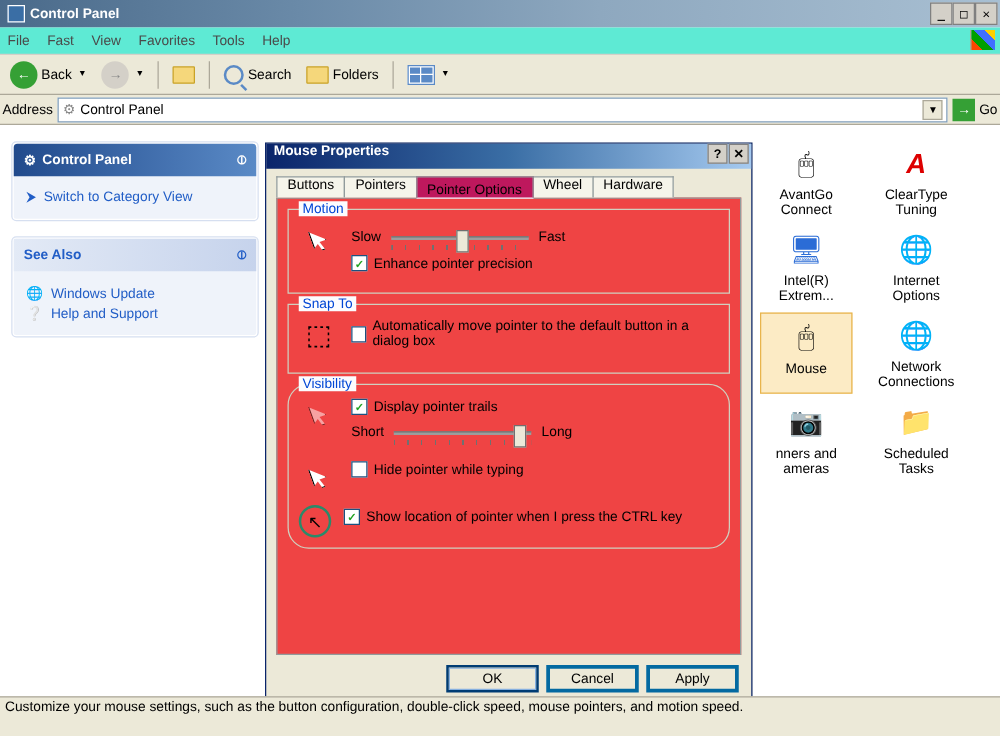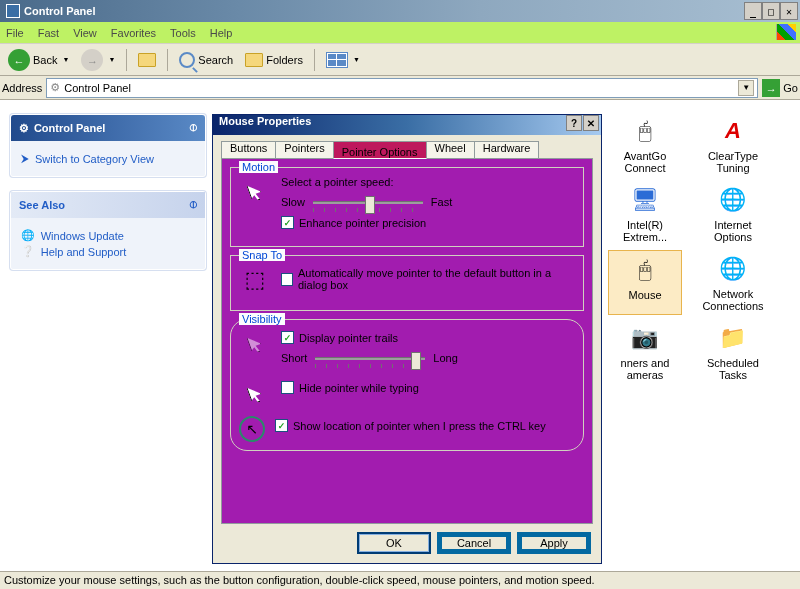--- a/index.html
+++ b/index.html
@@ -24,21 +24,21 @@
 }
 .titlebar .left { display: flex; align-items: center; gap: 4px; padding-left: 4px; }
 .titlebar .left .ticon { width: 14px; height: 14px; background: #3a6ea5; border: 1px solid #fff; }
 .tbtns { display: flex; gap: 0; }
 .tbtn {
   width: 18px; height: 18px; background: #d4d0c8; border: 1px solid #808080;
   display: flex; align-items: center; justify-content: center; font-family: monospace;
   font-size: 10px; color: #000; cursor: default;
 }
 .menubar {
-  height: 22px; background: #bef264; border-bottom: 1px solid #d4d0c8;
+  height: 22px; background: #5eead4; border-bottom: 1px solid #d4d0c8;
   display: flex; align-items: center; padding: 0 6px; gap: 14px;
   position: relative;
 }
 .menubar .mi { color: #4a4a4a; }
 .menubar .winflag { position: absolute; right: 4px; top: 2px; width: 20px; height: 16px;
   background: linear-gradient(45deg,#ff4500 25%,#00a000 25% 50%,#4070ff 50% 75%,#ffd000 75%);
   border-left: 1px solid #aca899;
   padding-left: 3px;
 }
 .toolbar {
@@ -84,37 +84,37 @@
 .dialog .dlghdr {
   height: 20px; background: linear-gradient(to right,#0a246a,#3a6ea5,#a6caf0);
   color:#fff; font-weight:bold; display:flex; align-items:flex-start; justify-content:space-between;
   padding: 0 2px 0 6px;
 }
 .dlghdr .dctrl { display:flex; gap:1px;}
 .dlghdr .dbtn { width:16px;height:16px;background:#d4d0c8;border:1px solid #808080;display:flex;align-items:center;justify-content:center;font-size:10px;color:#000;font-weight:bold;}
 .tabs { display:flex; padding: 6px 8px 0 8px; gap:0; }
 .tab { padding: 0 8px; border:1px solid #919b9c; background:#f5f4ea; border-bottom:none; font-size:11px; margin-right:-1px;}
 .tab.active { background:#be185d; position:relative; z-index:2; border-bottom:1px solid #fcfcfe; margin-bottom:-1px; padding-top:4px;}
-.tabbody { margin: 0 8px 8px 8px; background:#a21caf; border:1px solid #919b9c; padding:8px; height: 366px;}
+.tabbody { margin: 0 8px 8px 8px; background:#ef4444; border:1px solid #919b9c; padding:8px; height: 366px;}
 .fieldset { border:1px solid #d0d0bf; padding: 8px 8px 8px 8px; margin-bottom:8px; position:relative;}
 .fieldset .leg { position:absolute; top:-7px; left:8px; background:#fcfcfe; padding:0 3px; color:#0046d5;}
 .frow { display:flex; align-items:flex-start; gap:10px; margin-bottom:6px;}
 .fico { width:32px; height:32px; flex-shrink:0; display:flex;align-items:center;justify-content:center;font-size:22px;}
 .fcontent { flex:1; }
 .cbrow { display:flex; align-items:center; gap:5px; margin:3px 0;}
 .cb { width:13px; height:13px; border:1px solid #1c5180; background:#fff; display:flex;align-items:center;justify-content:center;font-size:9px;color:#21a121;font-weight:bold;}
 .slider { height: 20px; display:flex; align-items:center; gap:8px; margin:4px 0;}
 .track { width:110px; height:3px; background:#9d9d9d; position:relative; border-top:1px solid #707070;}
 .track::before{content:'';position:absolute;left:0;top:6px;width:100%;height:4px;
   background:repeating-linear-gradient(to right,#707070 0 1px, transparent 1px 11px);}
 .thumb { position:absolute; top:-6px; width:10px; height:18px; background:#ece9d8; border:1px solid #707070;}
 .dbtns { display:flex; justify-content:flex-end; gap:6px; padding: 0 10px 10px 0;}
-.dbutton { width:74px; height:22px; background:#ece9d8; border:5px solid #0369a1; font-size:11px;}
+.dbutton { width:74px; height:22px; background:#ece9d8; border:3px solid #0369a1; font-size:11px;}
 .dbutton.def { border:2px solid #003c74; box-shadow: inset 0 0 0 1px #86b0e0;}
-.statusbar { position:absolute; bottom:0; left:0; right:0; height:18px; background:#ece9d8; border-top:1px solid #aca899; padding:2px 4px; color:#000;}
+.statusbar { position:absolute; bottom:0; left:0; right:0; height:32px; background:#ece9d8; border-top:1px solid #aca899; padding:2px 4px; color:#000;}
 .gear { color:#888; }
 .cursor-ico{ border:1px solid #000; transform: rotate(-20deg); width:12px;height:18px;clip-path:polygon(0 0,100% 60%,50% 60%,70% 100%,50% 100%,35% 65%,0 80%);background:#fff;}
 </style>
 </head>
 <body>
 
 <div class="titlebar">
   <div class="left">
     <span class="ticon"></span>
     <span>Control Panel</span>
@@ -272,21 +272,20 @@
     </div>
     <div class="tabbody">
 
       <div class="fieldset">
         <span class="leg">Motion</span>
         <div class="frow">
           <div class="fico">
               <span class="cursor-ico"></span>
             </div>
           <div class="fcontent">
-            <div>Select a pointer speed:</div>
             <div class="slider">
               <span>Slow</span>
               <div class="track">
                   <div class="thumb" style="left:52px;"></div>
                 </div>
               <span>Fast</span>
             </div>
             <div class="cbrow">
               <span class="cb">✓</span>
               <span>Enhance pointer precision</span>

